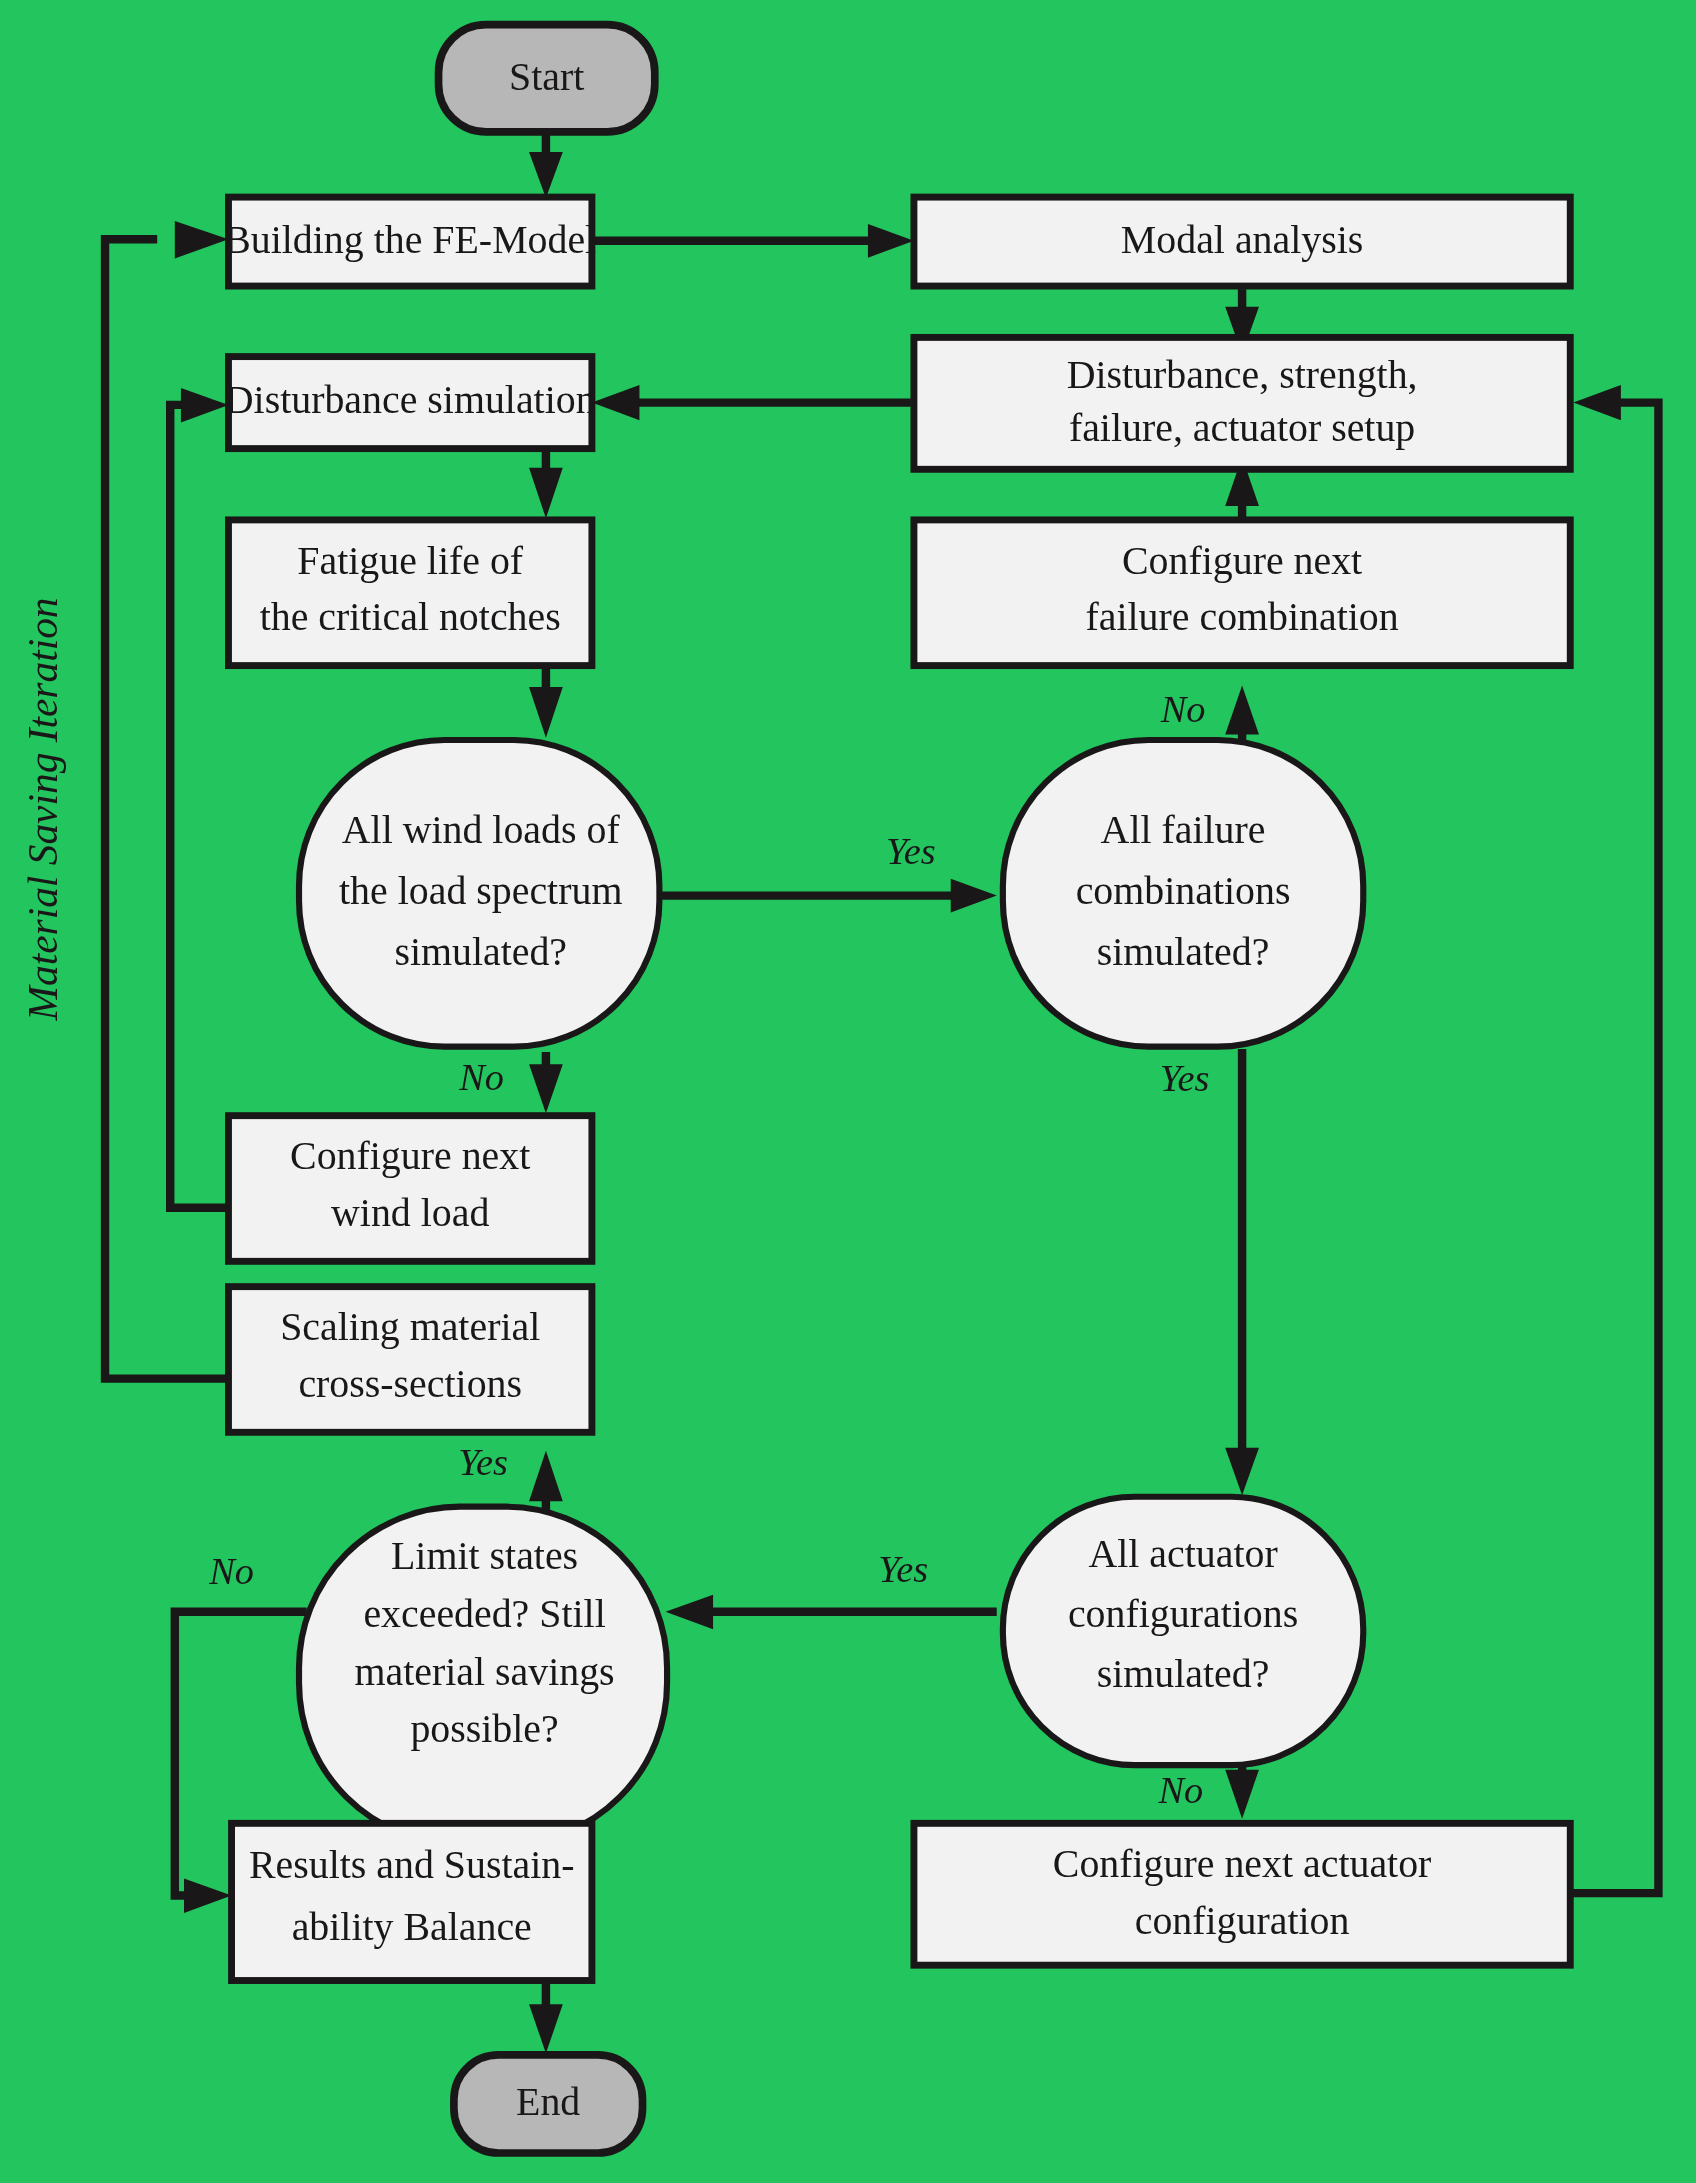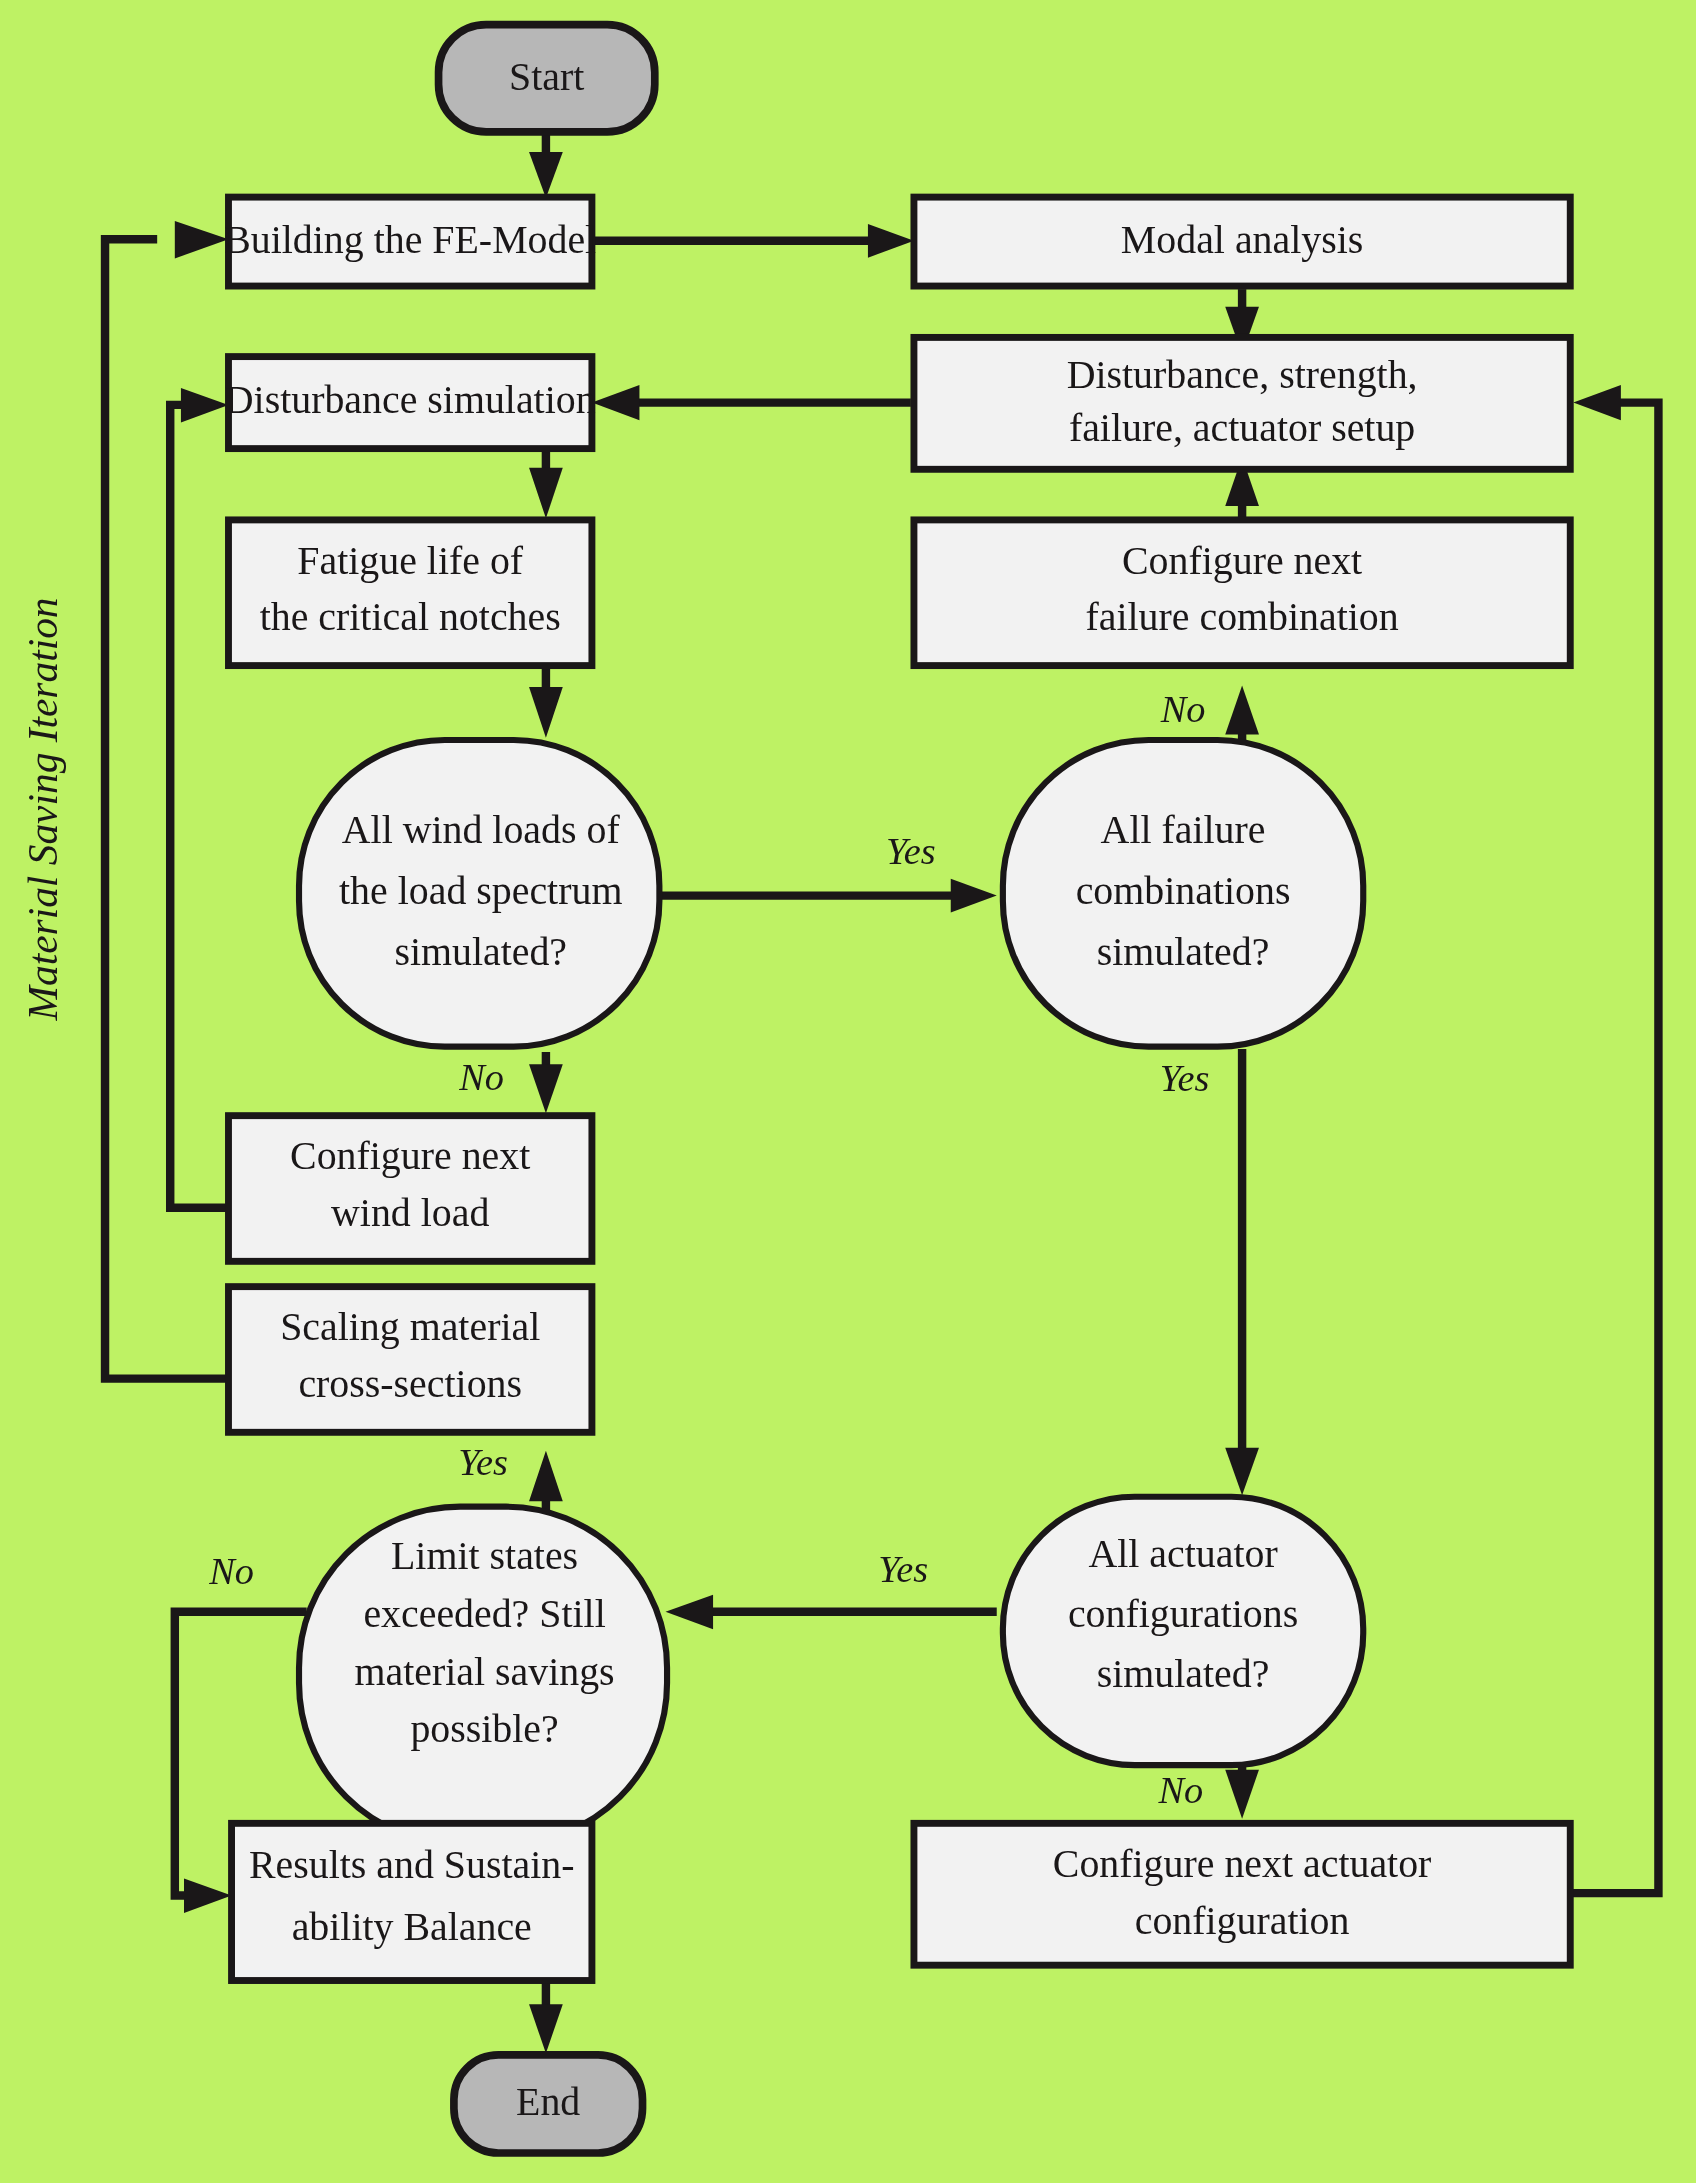--- a/index.html
+++ b/index.html
@@ -4,21 +4,21 @@
 <style>
   html, body {
     margin: 0;
     padding: 0;
     background: #ffffff;
   }
   #root {
     position: relative;
     width: 1696px;
     height: 2183px;
-    background: #bef264;
+    background: #22c55e;
     font-family: "Liberation Serif", "DejaVu Serif", serif;
   }
   svg#flow {
     position: absolute;
     top: 0;
     left: 0;
     width: 1696px;
     height: 2183px;
     display: block;
   }

